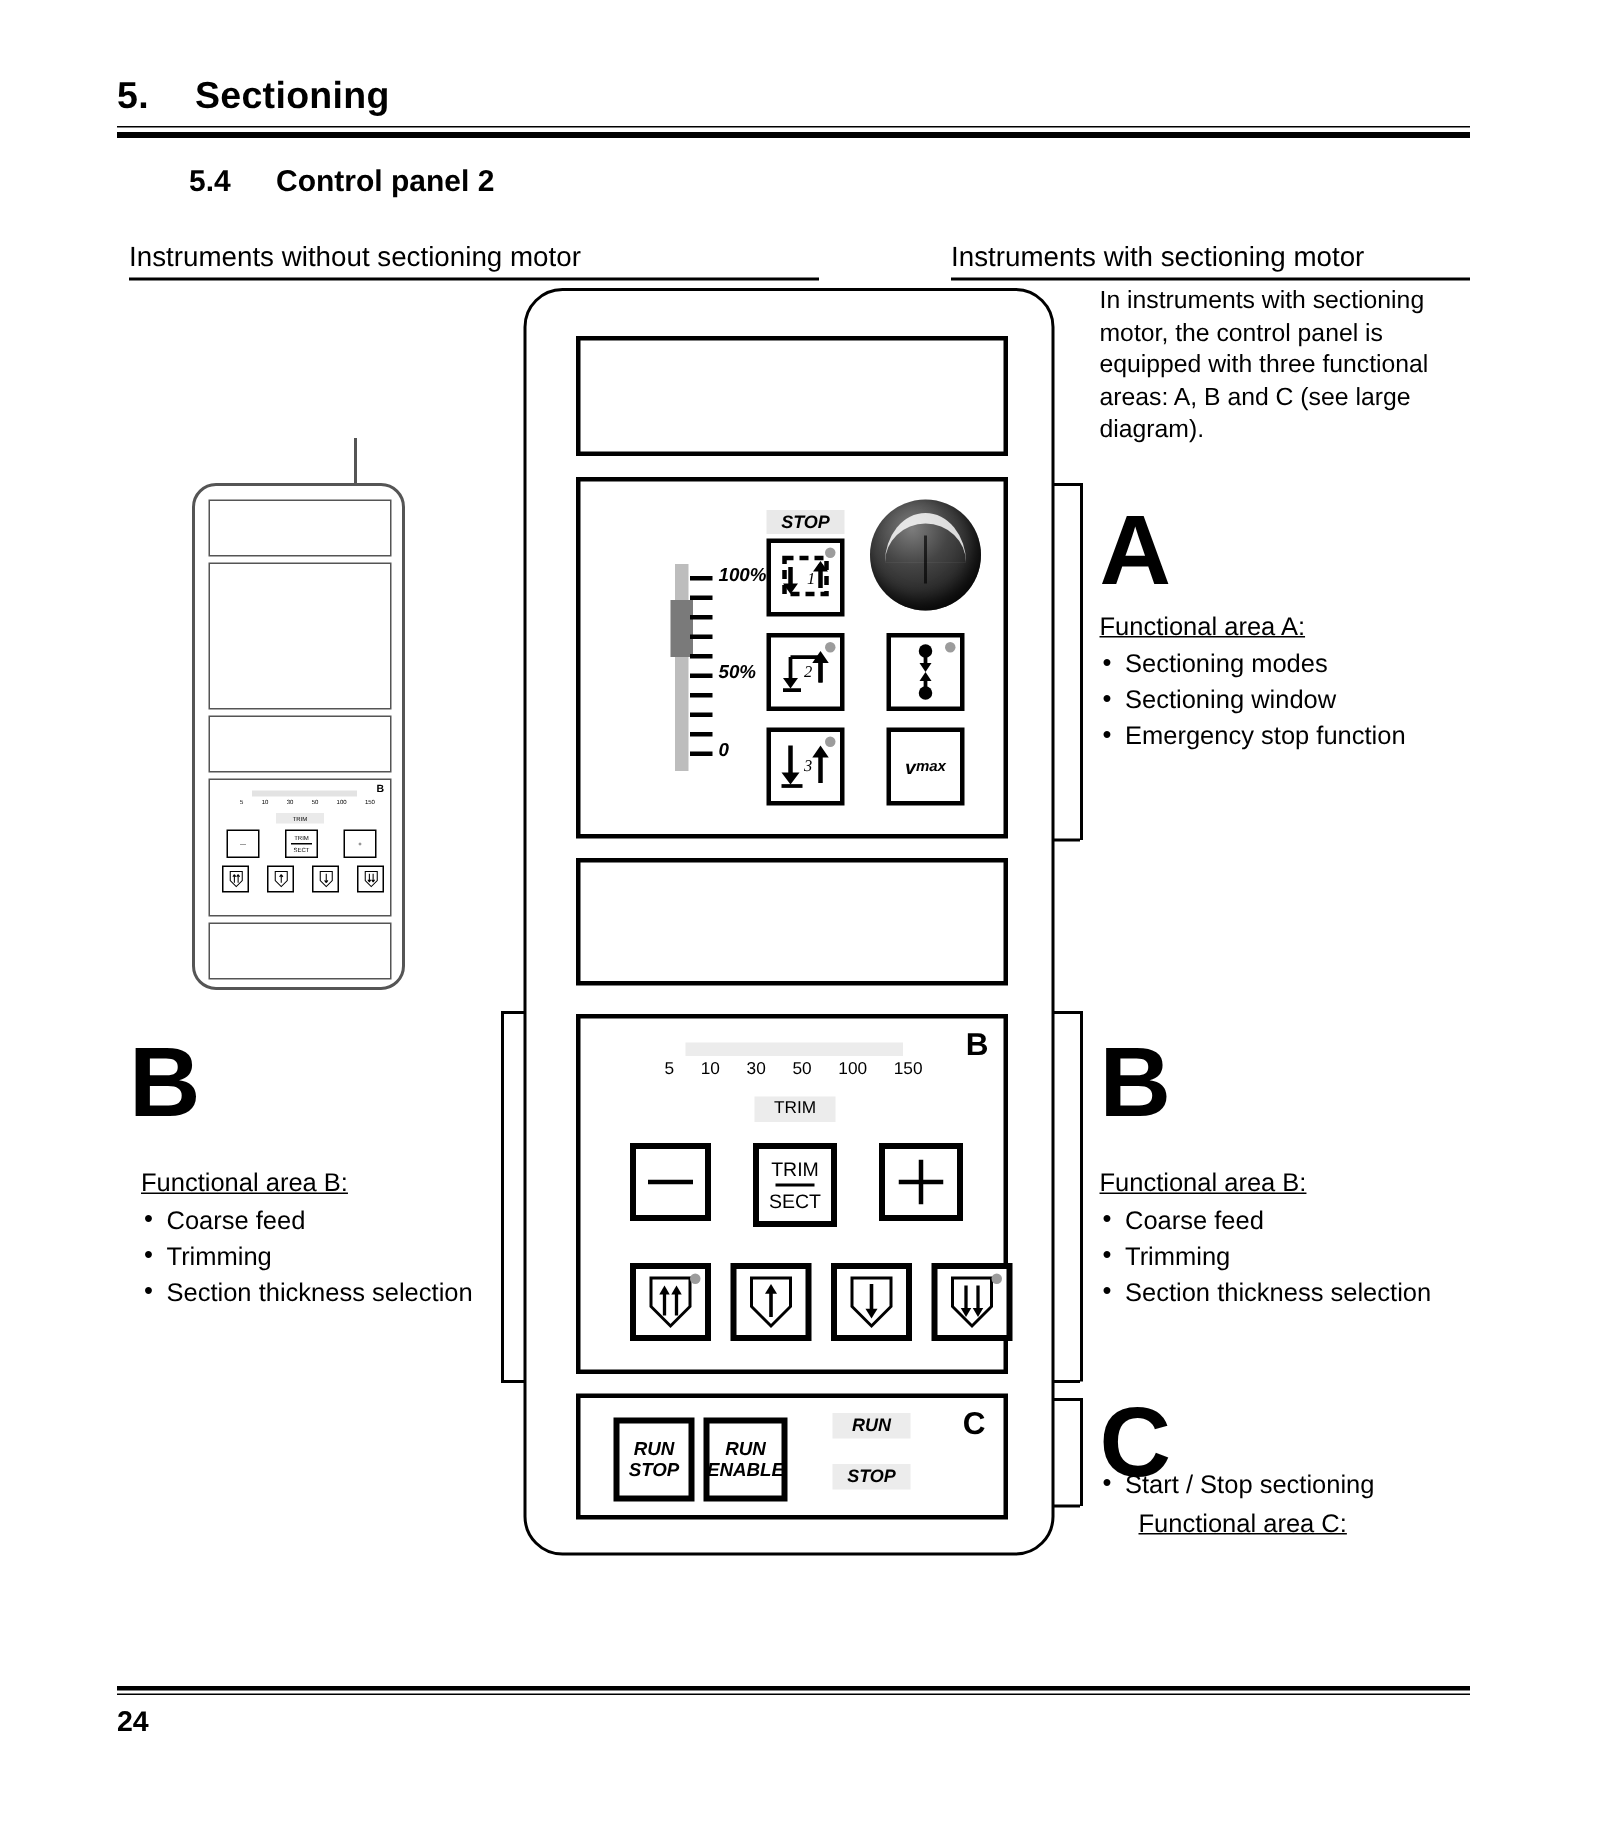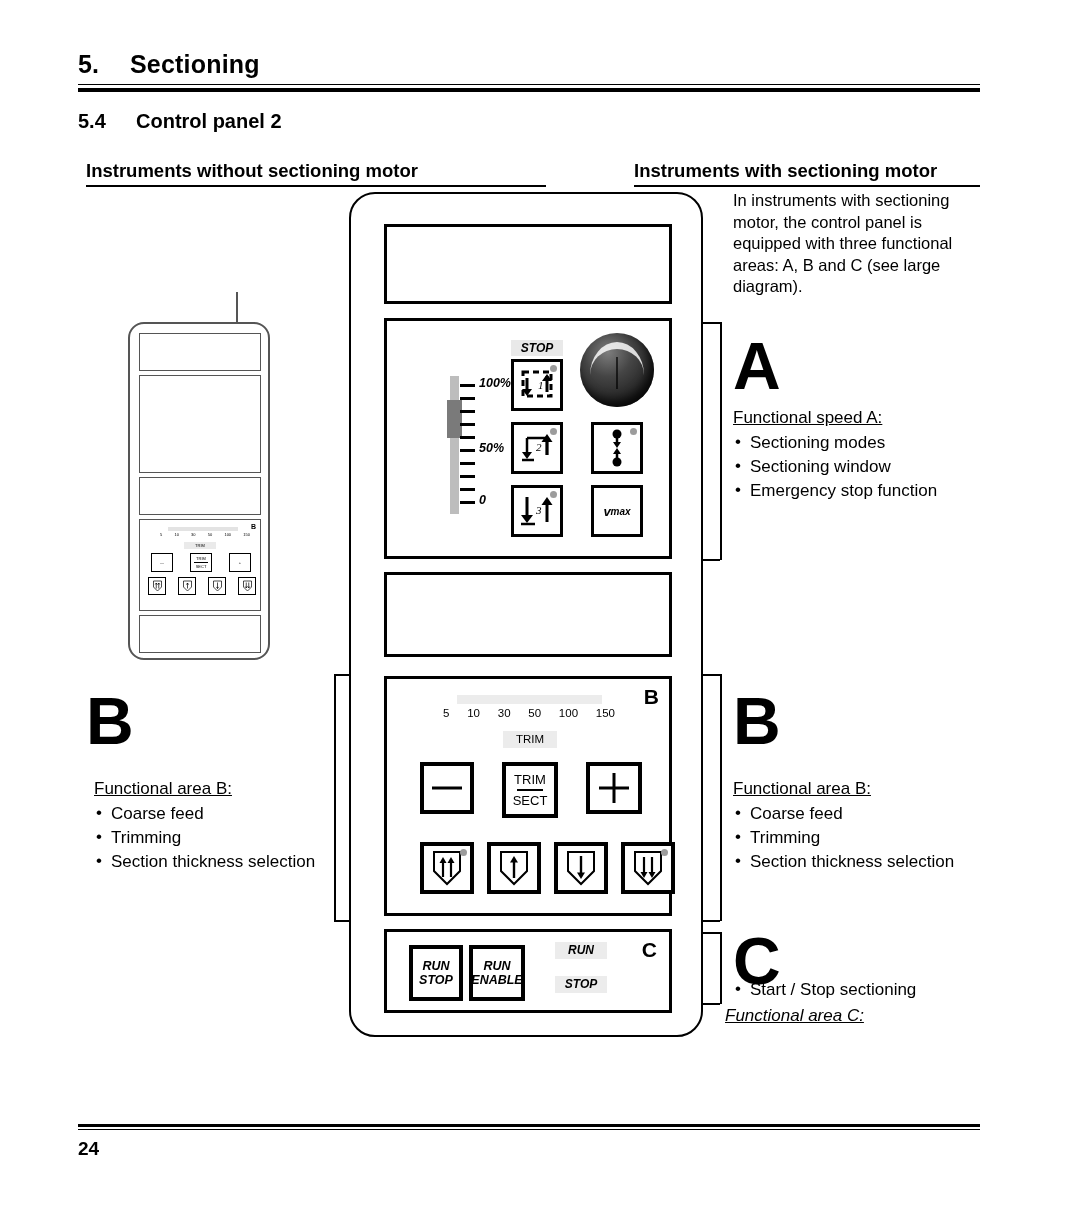--- a/index.html
+++ b/index.html
@@ -19,24 +19,24 @@
     font-size:25px;font-weight:bold;letter-spacing:.2px;
   }
   .chapter .num{display:inline-block;width:52px;}
   .rule-thin{position:absolute;left:78px;top:84px;width:902px;height:1px;background:#000;}
   .rule-thick{position:absolute;left:78px;top:88px;width:902px;height:4px;background:#000;}
 
   .sec{
     position:absolute;left:78px;top:110px;width:902px;
     font-size:20px;font-weight:bold;
   }
-  .sec .num{display:inline-block;width:58px;}
+  .sec .num{display:inline-block;width:58px;margin-left:48px;}
 
   .colhead{
-    position:absolute;font-size:18.5px;font-weight:bold;
+    position:absolute;font-size:18.5px;font-weight:normal;
   }
   .colhead.left{left:86px;top:160px;}
   .colhead.right{left:634px;top:160px;}
   .rule-col{position:absolute;top:185px;height:2px;background:#000;}
   .rule-col.l{left:86px;width:460px;}
   .rule-col.r{left:634px;width:346px;}
 
   
   .bodytext{position:absolute;font-size:16.5px;line-height:21.5px;}
   .bodytext.left{left:86px;top:190px;width:240px;}
@@ -230,37 +230,37 @@
     <li>Section thickness selection</li>
   </ul>
 
   <div class="brk brk-v" style="left:334px;top:674px;height:247px;"></div>
   <div class="brk brk-h" style="left:334px;top:674px;width:28px;"></div>
   <div class="brk brk-h" style="left:334px;top:920px;width:28px;"></div>
 
   <div class="bodytext right">In instruments with sectioning motor, the control panel is equipped with three functional areas: A, B and C (see large diagram).</div>
 
   <div class="bigletter" style="left:733px;top:333px;">A</div>
-  <div class="fa-title" style="left:733px;top:408px;">Functional speed A:</div>
+  <div class="fa-title" style="left:733px;top:408px;">Functional area A:</div>
   <ul class="fa-list" style="left:733px;top:431px;width:270px;">
     <li>Sectioning modes</li>
     <li>Sectioning window</li>
     <li>Emergency stop function</li>
   </ul>
 
   <div class="bigletter" style="left:733px;top:688px;">B</div>
   <div class="fa-title" style="left:733px;top:779px;">Functional area B:</div>
   <ul class="fa-list" style="left:733px;top:802px;width:270px;">
     <li>Coarse feed</li>
     <li>Trimming</li>
     <li>Section thickness selection</li>
   </ul>
 
   <div class="bigletter" style="left:733px;top:928px;">C</div>
-  <div class="fa-title" style="left:725px;top:1006px;font-style:italic;">Functional area C:</div>
+  <div class="fa-title" style="left:759px;top:1006px;">Functional area C:</div>
   <ul class="fa-list" style="left:733px;top:978px;width:270px;">
     <li>Start / Stop sectioning</li>
   </ul>
 
   <div class="brk brk-v" style="left:720px;top:322px;height:238px;"></div>
   <div class="brk brk-h" style="left:692px;top:322px;width:28px;"></div>
   <div class="brk brk-h" style="left:692px;top:559px;width:28px;"></div>
 
   <div class="brk brk-v" style="left:720px;top:674px;height:247px;"></div>
   <div class="brk brk-h" style="left:692px;top:674px;width:28px;"></div>

